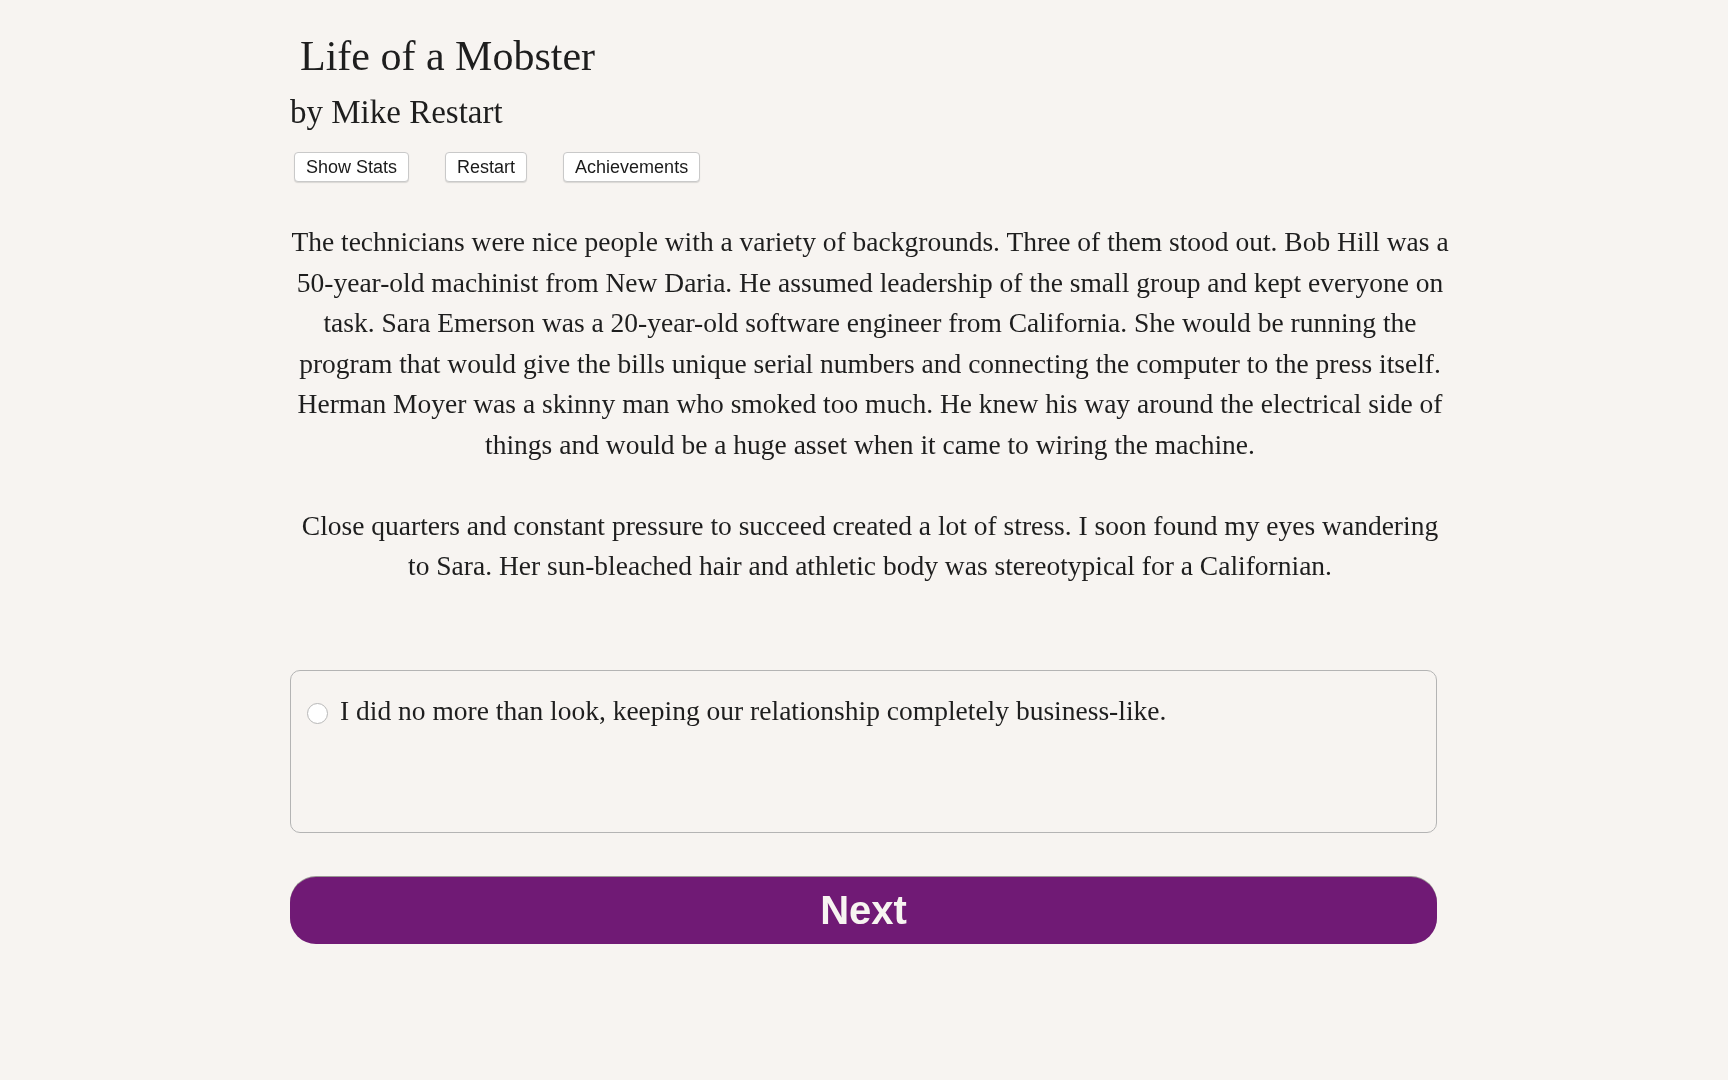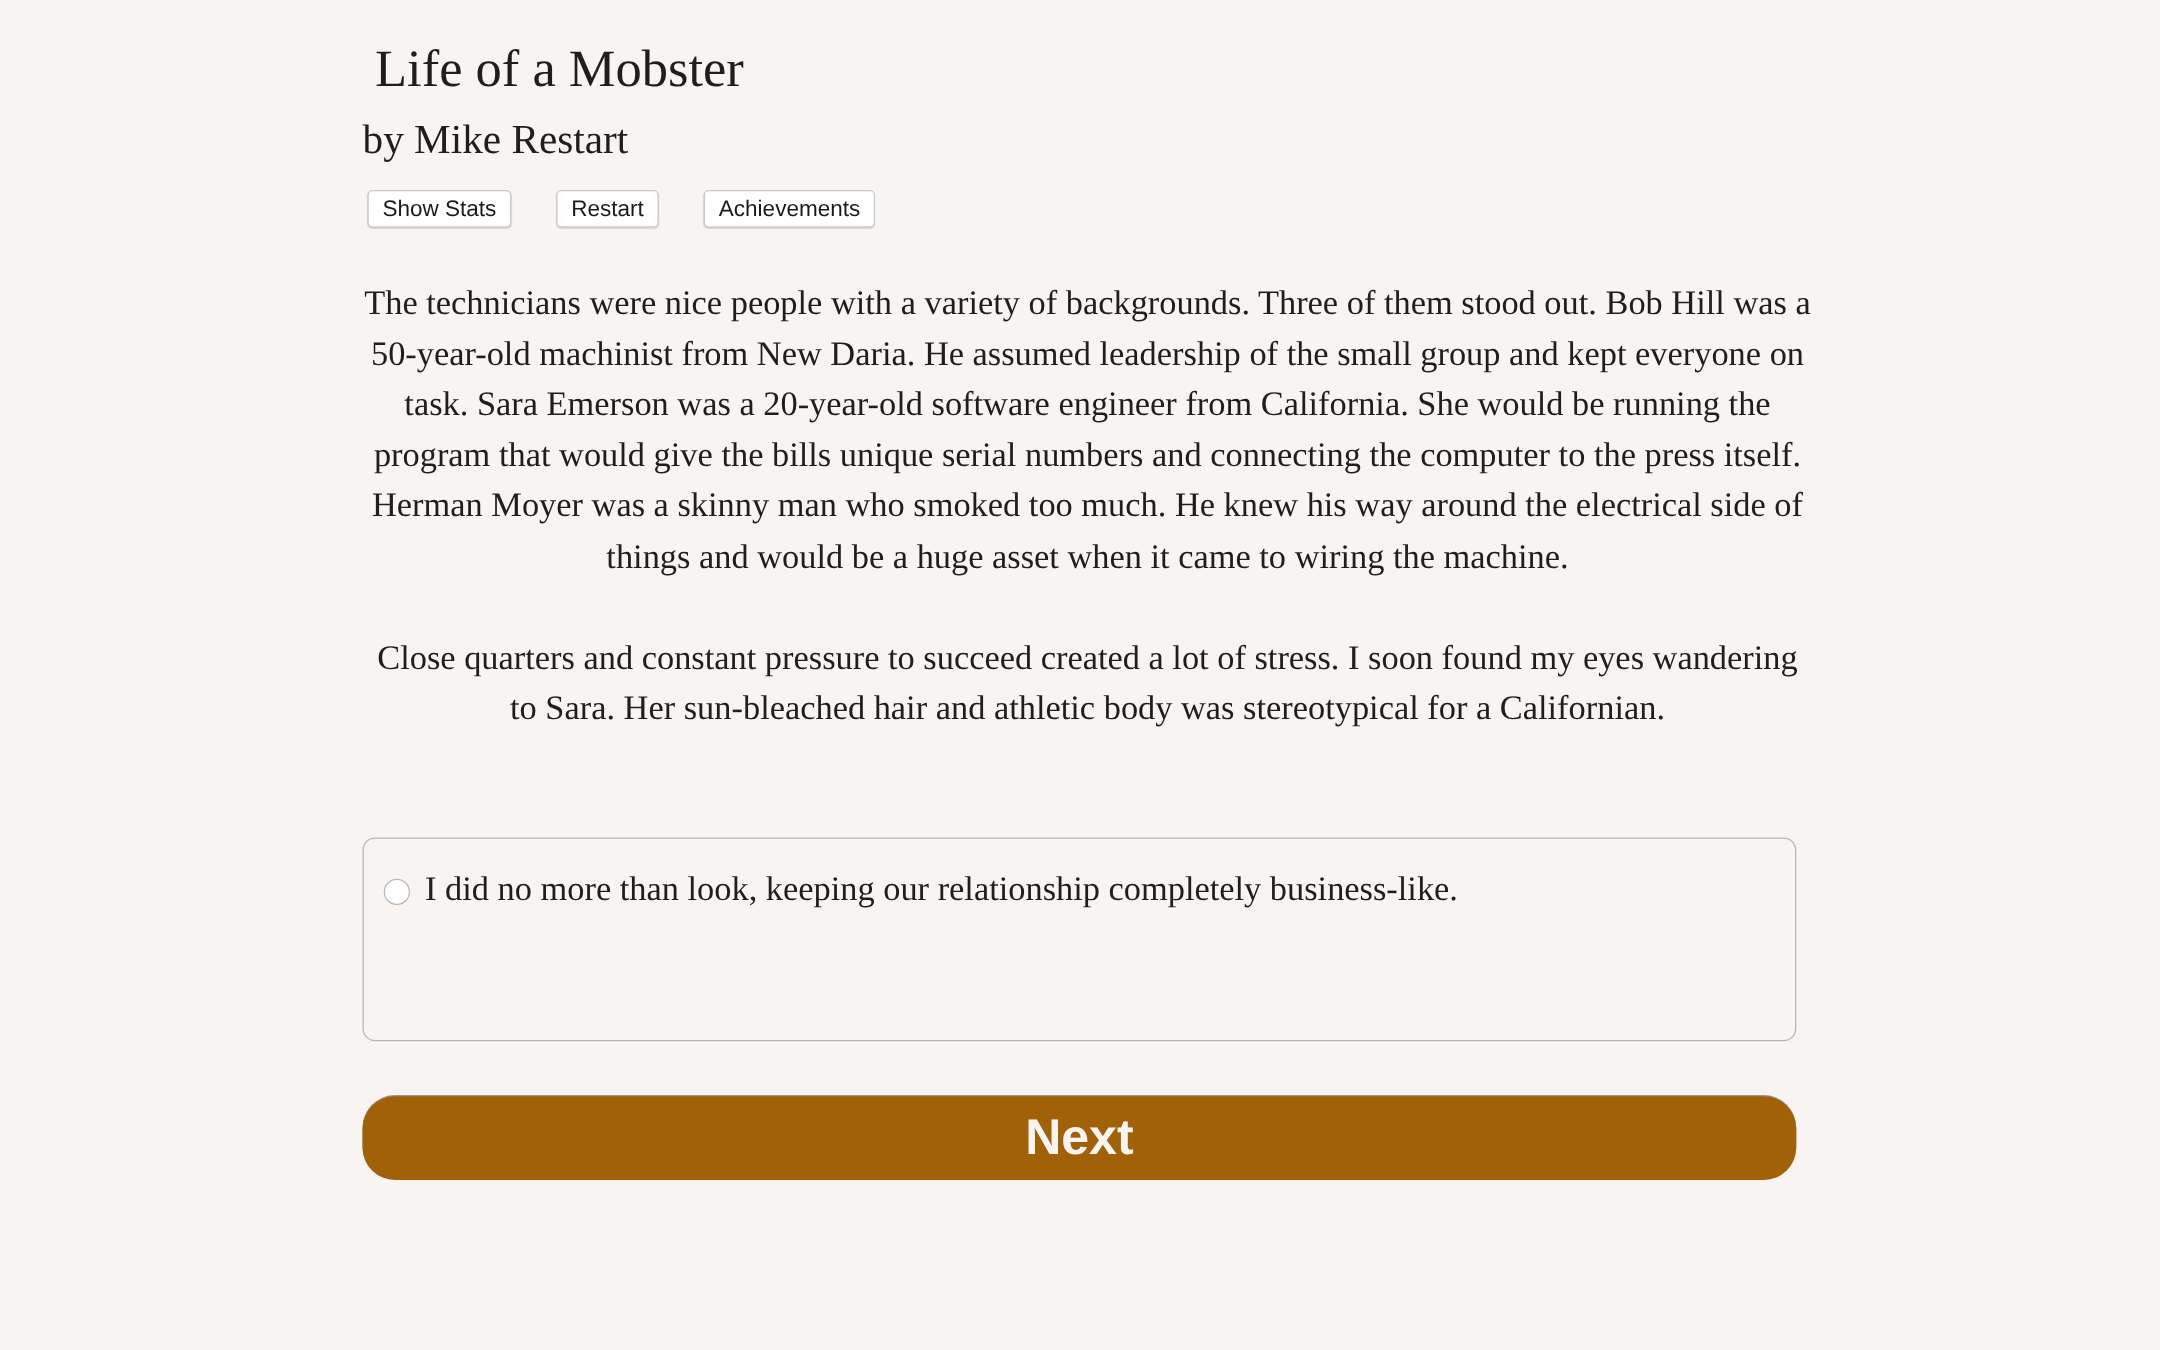--- a/index.html
+++ b/index.html
@@ -133,21 +133,21 @@
       border: 1px solid #b8b8b8;
     }
     .next-btn {
       position: absolute;
       left: 0;
       top: 877px;
       width: 1147px;
       height: 67px;
       border: none;
       border-radius: 26px;
-      background: #a16207;
+      background: #701a75;
       color: #f7f4f1;
       font-family: "Liberation Sans", sans-serif;
       font-weight: bold;
       font-size: 40px;
       display: flex;
       align-items: center;
       justify-content: center;
       cursor: pointer;
       box-shadow: 0 -1px 0 #9a9894;
     }

